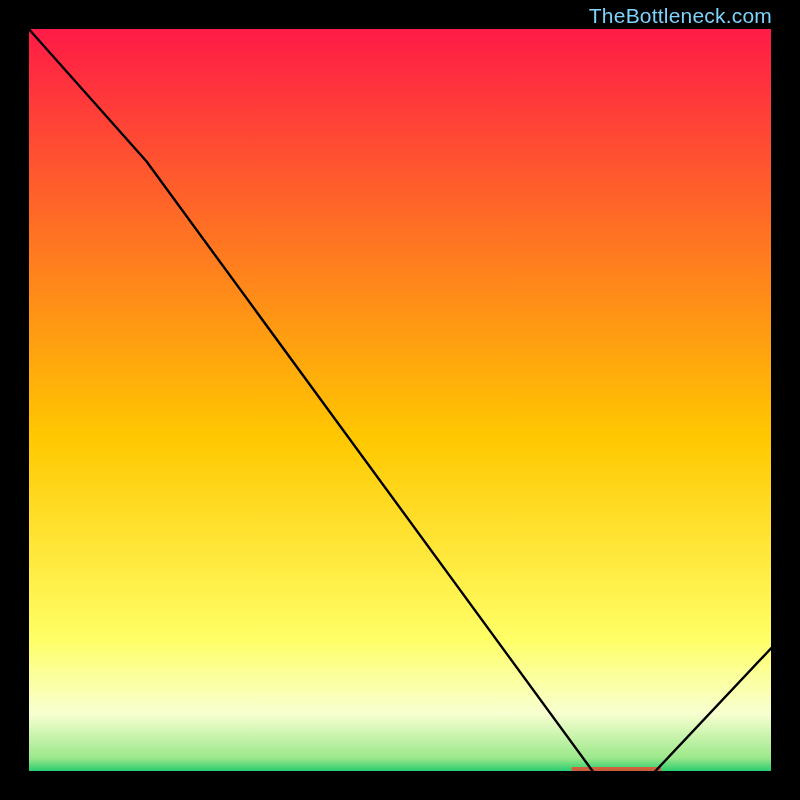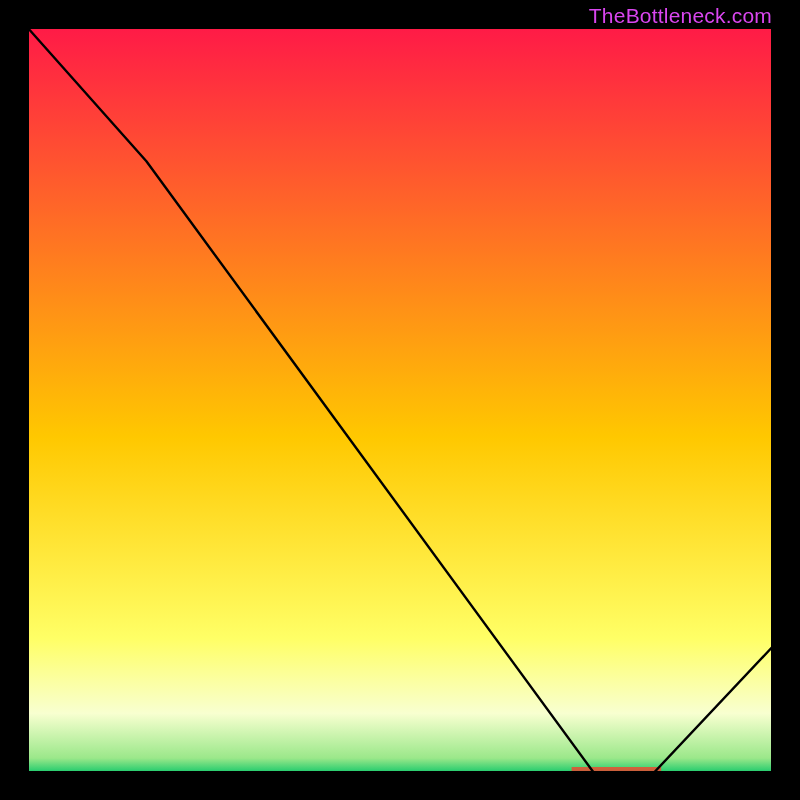--- a/index.html
+++ b/index.html
@@ -31,21 +31,21 @@
     left: 0;
     top: 0;
     width: 746px;
     height: 746px;
     overflow: visible;
   }
   .watermark {
     position: absolute;
     top: 4px;
     right: 28px;
-    color: #d946ef;
+    color: #7dd3fc;
     font-size: 21px;
     letter-spacing: 0.2px;
     font-weight: 400;
   }
 </style>
 </head>
 <body>
 
 <div class="frame">
   <svg class="plot-bg" viewBox="0 0 746 746" preserveAspectRatio="none">

